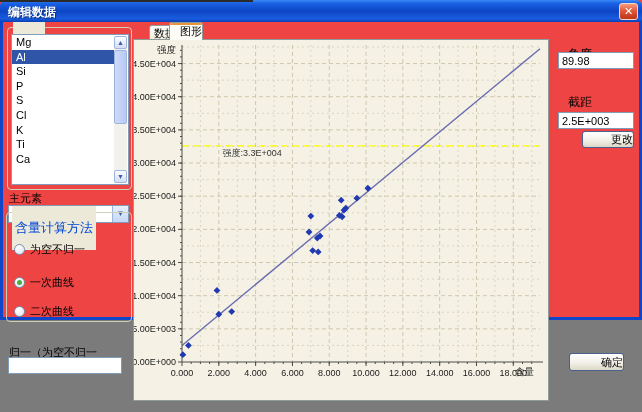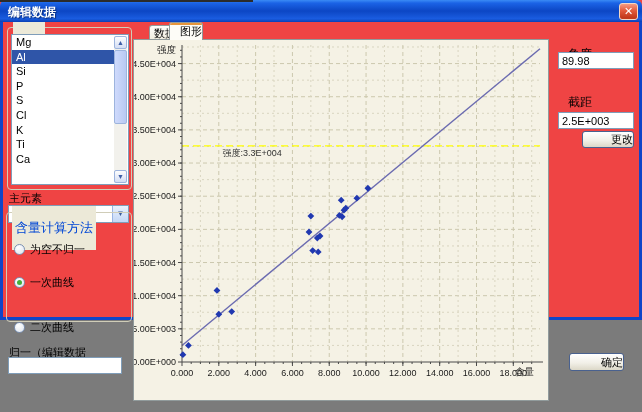--- a/index.html
+++ b/index.html
@@ -131,27 +131,27 @@
   </div>
   <div id="method-radios">
       <div class="radio-row" style="top: 242px;">
         <span class="radio-circle"></span>
         <span class="radio-label">为空不归一</span>
       </div>
       <div class="radio-row" style="top: 275px;">
         <span class="radio-circle on"></span>
         <span class="radio-label">一次曲线</span>
       </div>
-      <div class="radio-row" style="top: 320px;">
+      <div class="radio-row" style="top: 304px;">
         <span class="radio-circle"></span>
         <span class="radio-label">二次曲线</span>
       </div>
     </div>
 
-  <span class="label-sm" style="left:9px; top:345px;">归一（编辑数据</span>
+  <span class="label-sm" style="left:9px; top:345px;">归一（为空不归一</span>
   <input class="xp-input in-norm" value="" style="">
 
   <div id="tab-strip">
       <div class="tab inactive" style="left: 149px; top: 25px; width: 32px; height: 15px; line-height: 14px;">数据</div>
       <div class="tab active" style="left: 169px; top: 22px; width: 34px; height: 18px; line-height: 16px;">图形</div>
     </div>
   <div class="tab-panel">
     <svg id="chart-svg" width="414" height="360" viewBox="0 0 414 360">
         <line x1="48" y1="305.4205020920502" x2="406" y2="305.4205020920502" stroke="#d9d5c0" stroke-width="1" stroke-dasharray="2,3"></line>
         <line x1="48" y1="288.8410041841004" x2="406" y2="288.8410041841004" stroke="#ccc8ae" stroke-width="1" stroke-dasharray="4,3"></line>

